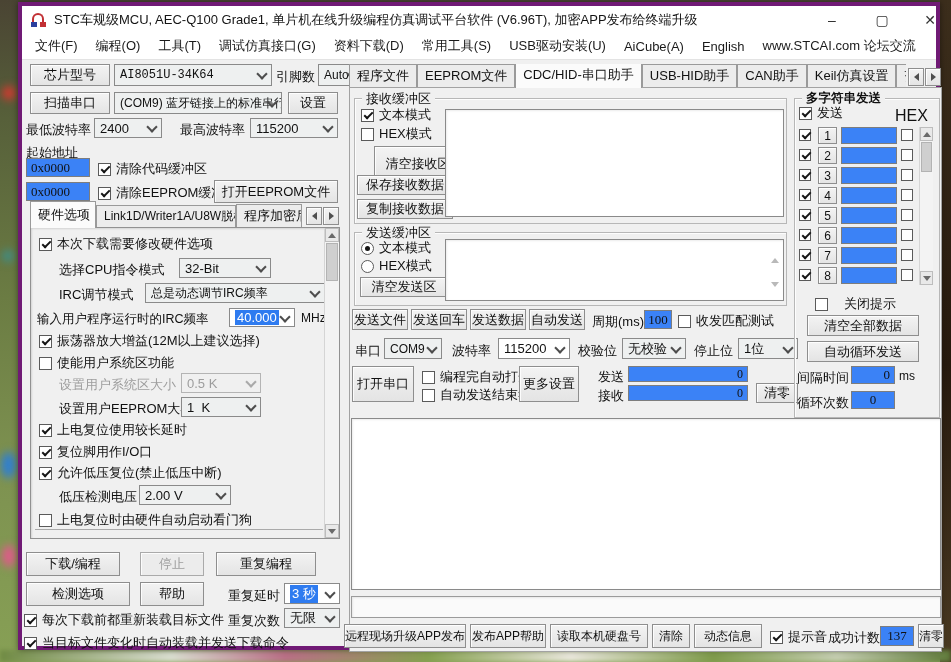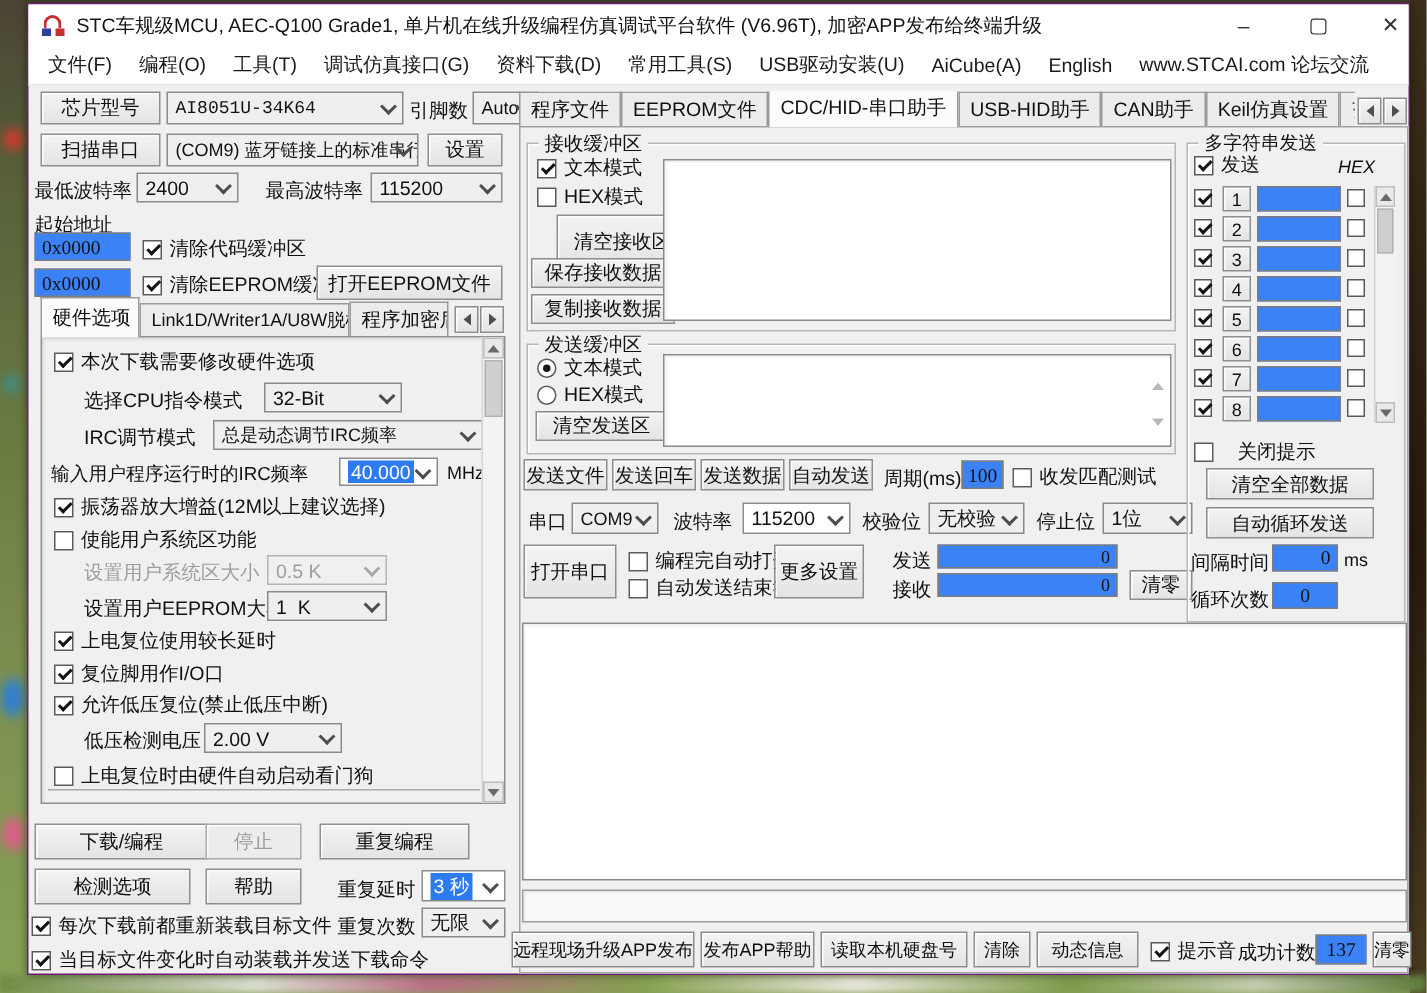--- a/index.html
+++ b/index.html
@@ -6,21 +6,21 @@
   html,body { width:951px; height:662px; overflow:hidden; }
   body { font-family:"Liberation Sans","DejaVu Sans",sans-serif; font-size:13px; color:#111;
          background:linear-gradient(180deg,#4a4433 0%,#57603a 18%,#6b7c43 45%,#7d9150 70%,#87a055 100%); position:relative; }
 
   .abs { position:absolute; }
 
   
   .blob { position:absolute; border-radius:50%; filter:blur(4px); }
 
   #window { position:absolute; left:18px; top:2px; width:922px; height:648px;
-            background:#f0f0f0; border:1px solid #701a75; box-shadow:0 0 6px rgba(0,0,0,.45); }
+            background:#f0f0f0; border:4px solid #701a75; box-shadow:0 0 6px rgba(0,0,0,.45); }
 
   .titlebar { position:absolute; left:0; top:0; width:100%; height:27px; background:#ffffff;
               display:flex; align-items:center; }
   .title-text { font-size:13px; color:#141414; margin-left:8px; white-space:nowrap; overflow:hidden; }
   .appicon { width:15px; height:14px; margin-left:9px; position:relative; flex:none; }
   .appicon .a1{position:absolute;left:1px;top:0;width:12px;height:9px;border:2.5px solid #c23034;border-bottom:none;border-radius:7px 7px 0 0;}
   .appicon .a2{position:absolute;left:0;bottom:0;width:6px;height:5px;background:#2b3f9e;}
   .appicon .a3{position:absolute;right:0;bottom:0;width:6px;height:5px;background:#c23034;}
   .wbtn { position:absolute; top:0; width:40px; height:27px; display:flex; align-items:center; justify-content:center;
           font-size:14px; color:#333; cursor:default; }
@@ -212,21 +212,21 @@
       <div class="sbtn" style="top:0;">
           <i class="tri-u"></i>
         </div>
       <div class="thumb" style="top:15px;width:12px;height:38px;"></div>
       <div class="sbtn" style="top:296px;">
           <i class="tri-d"></i>
         </div>
     </div>
   </div>
 
-  <div class="btn" style="left:4px;top:546px;width:116px;height:24px;">下载/编程</div>
+  <div class="btn" style="left:4px;top:546px;width:94px;height:24px;">下载/编程</div>
   <div class="btn dis" style="left:118px;top:546px;width:64px;height:24px;">停止</div>
   <div class="btn" style="left:194px;top:546px;width:100px;height:24px;">重复编程</div>
   <div class="btn" style="left:4px;top:576px;width:104px;height:24px;">检测选项</div>
   <div class="btn" style="left:118px;top:576px;width:64px;height:24px;">帮助</div>
   <div class="lbl" style="left:206px;top:581px;">重复延时</div>
   <div class="combo white" style="left:262px;top:577px;width:56px;height:21px;">
       <span class="sel">3 秒</span>
     </div>
   <div class="cb on" style="left:2px;top:605px;">
       <span class="box"></span>
@@ -320,26 +320,26 @@
       <span>自动发送结束符</span>
     </div>
   <div class="btn" style="left:497px;top:360px;width:60px;height:36px;">更多设置</div>
   <div class="lbl" style="left:576px;top:362px;">发送</div>
   <div class="field r" style="left:606px;top:360px;width:120px;height:16px;font-size:12px;">0</div>
   <div class="lbl" style="left:576px;top:381px;">接收</div>
   <div class="field r" style="left:606px;top:379px;width:120px;height:16px;font-size:12px;">0</div>
   <div class="btn" style="left:734px;top:377px;width:42px;height:20px;">清零</div>
 
   <div class="grp" style="left:772px;top:92px;width:146px;height:320px;">
-    <span class="glabel" style="font-size:12.5px;">多字符串发送</span>
+    <span class="glabel" style="font-size:12.5px;font-weight:bold;">多字符串发送</span>
     <div class="cb on" style="left:4px;top:5px;">
         <span class="box"></span>
         <span>发送</span>
       </div>
-    <div class="lbl" style="left:100px;top:8px;font-size:12px;font-style:italic;">HEX</div>
+    <div class="lbl" style="left:100px;top:8px;font-size:16px;">HEX</div>
 
     <div class="mrow" style="top:27px;">
         <span class="cb on" style="left:4px;top:3px;">
           <span class="box box2"></span>
         </span>
         <span class="btn sm" style="left:23px;top:1px;width:19px;height:17px;">1</span>
         <span class="field" style="left:46px;top:1px;width:56px;height:17px;"></span>
         <span class="cb" style="left:106px;top:3px;">
           <span class="box box2"></span>
         </span>
@@ -418,21 +418,21 @@
     <div class="sbar" style="left:124px;top:28px;width:14px;height:158px;">
       <div class="sbtn" style="top:0;">
           <i class="tri-u"></i>
         </div>
       <div class="thumb" style="top:15px;width:11px;height:30px;"></div>
       <div class="sbtn" style="top:144px;">
           <i class="tri-d"></i>
         </div>
     </div>
 
-    <div class="cb" style="left:4px;top:196px;gap:16px;">
+    <div class="cb" style="left:20px;top:196px;gap:16px;">
         <span class="box"></span>
         <span>关闭提示</span>
       </div>
     <div class="btn" style="left:12px;top:216px;width:112px;height:21px;">清空全部数据</div>
     <div class="btn" style="left:12px;top:242px;width:112px;height:21px;">自动循环发送</div>
     <div class="lbl" style="left:2px;top:270px;">间隔时间</div>
     <div class="field r" style="left:56px;top:267px;width:44px;height:18px;">0</div>
     <div class="lbl" style="left:104px;top:270px;font-size:12px;">ms</div>
     <div class="lbl" style="left:2px;top:295px;">循环次数</div>
     <div class="field c" style="left:56px;top:292px;width:44px;height:18px;">0</div>

